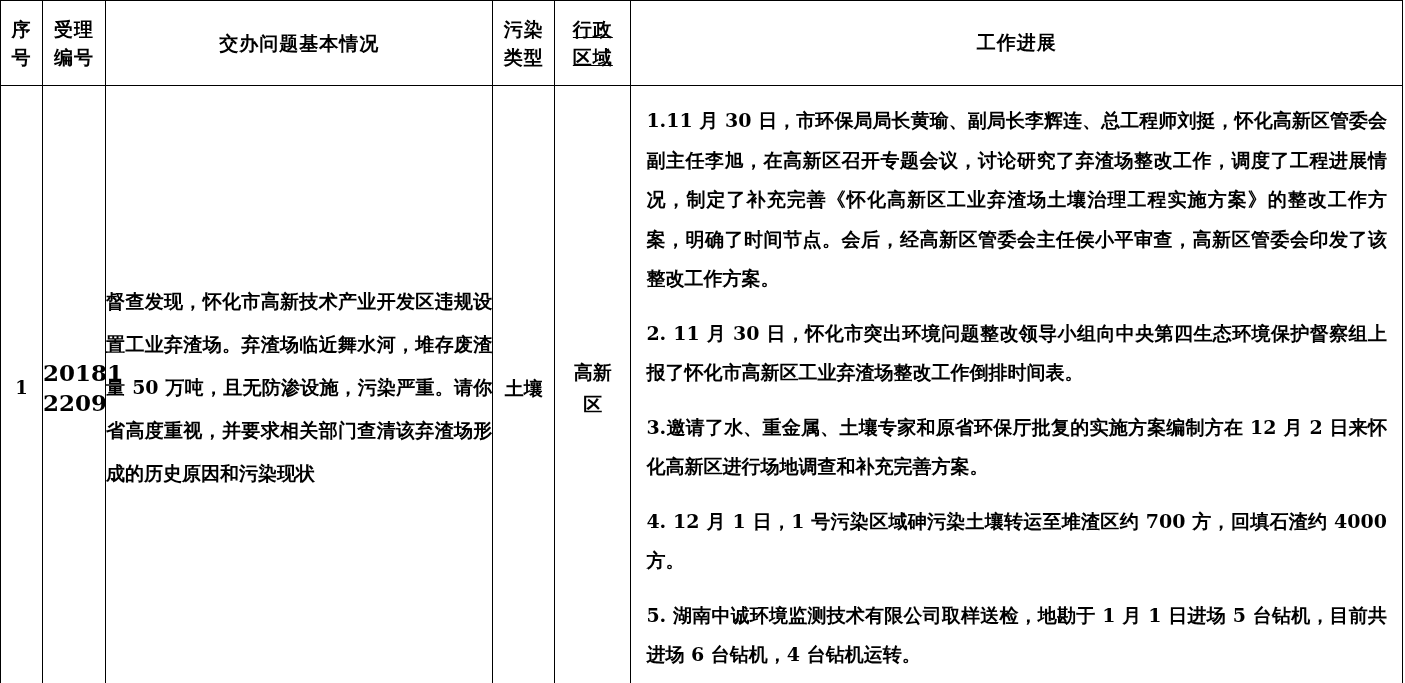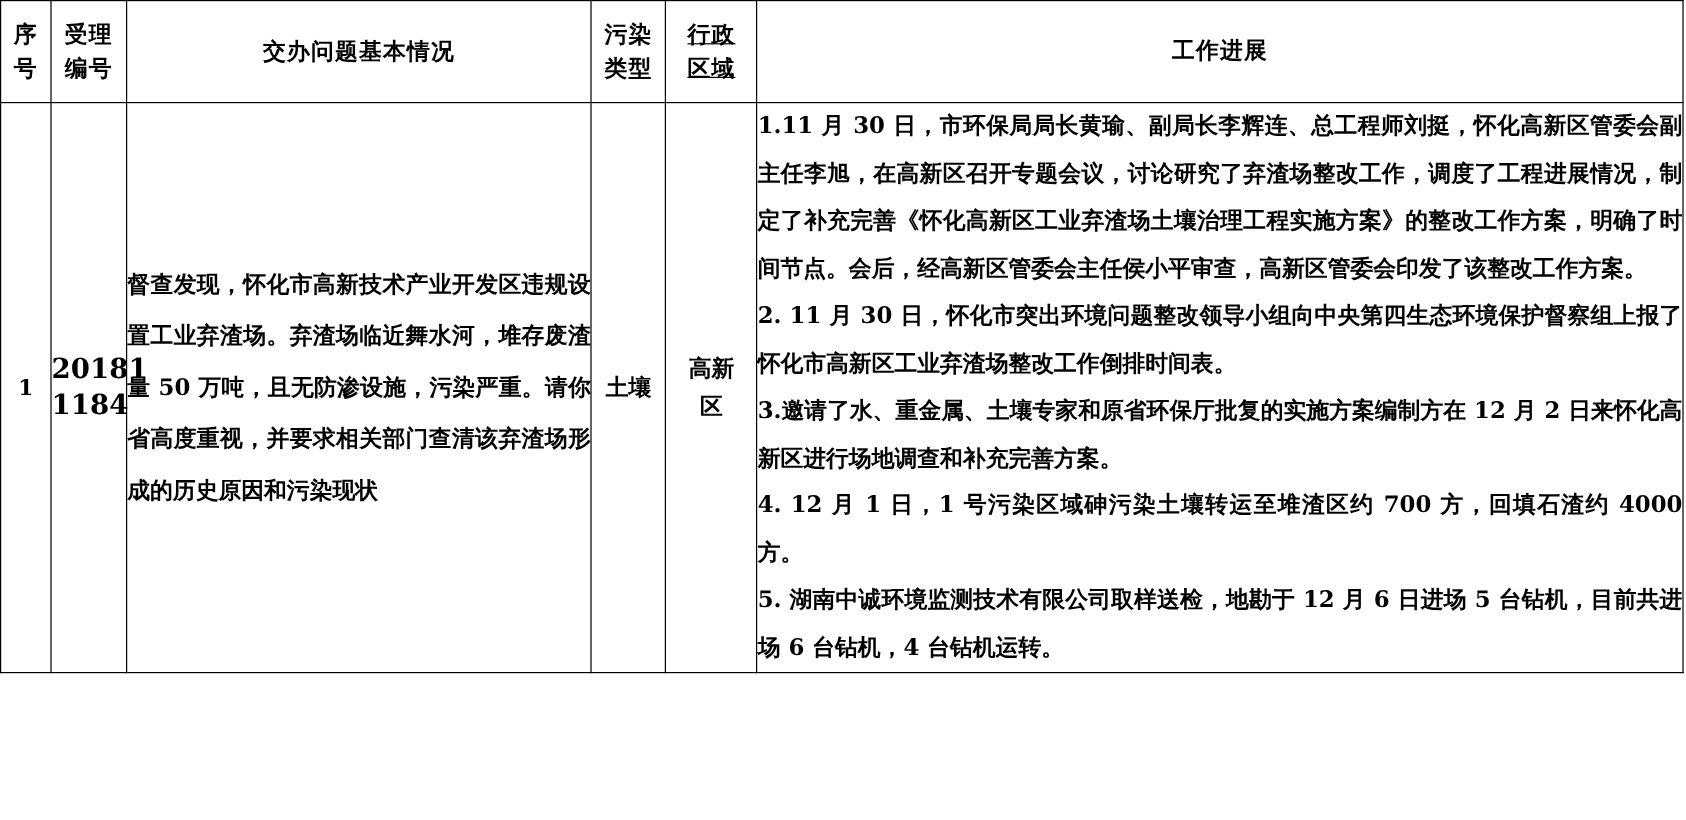--- a/index.html
+++ b/index.html
@@ -75,21 +75,21 @@
   .cell-prog {
     font-weight: bold;
     font-size: 19px;
     line-height: 39.5px;
     padding: 10px 16px 8px 12px;
     vertical-align: top;
     text-align: justify;
     text-justify: inter-ideograph;
   }
   .cell-prog p {
-    margin: 0;
+    margin: 15px;
     text-indent: 0;
   }
 </style>
 </head>
 <body>
 
 <table class="doc-table">
   <colgroup>
     <col class="col-seq">
     <col class="col-code">
@@ -118,30 +118,30 @@
         <div class="hdr-narrow">区域</div>
       </th>
       <th class="hdr col-prog">工作进展</th>
     </tr>
   </thead>
   <tbody>
     <tr>
       <td class="cell-seq">1</td>
       <td class="cell-code">
         <div>20181</div>
-        <div>1184</div>
+        <div>2209</div>
       </td>
       <td class="cell-desc">督查发现，怀化市高新技术产业开发区违规设置工业弃渣场。弃渣场临近舞水河，堆存废渣量 50 万吨，且无防渗设施，污染严重。请你省高度重视，并要求相关部门查清该弃渣场形成的历史原因和污染现状</td>
       <td class="cell-type">土壤</td>
       <td class="cell-area">
         <div>高新</div>
         <div>区</div>
       </td>
       <td class="cell-prog">
         <p>1.11 月 30 日，市环保局局长黄瑜、副局长李辉连、总工程师刘挺，怀化高新区管委会副主任李旭，在高新区召开专题会议，讨论研究了弃渣场整改工作，调度了工程进展情况，制定了补充完善《怀化高新区工业弃渣场土壤治理工程实施方案》的整改工作方案，明确了时间节点。会后，经高新区管委会主任侯小平审查，高新区管委会印发了该整改工作方案。</p>
         <p>2. 11 月 30 日，怀化市突出环境问题整改领导小组向中央第四生态环境保护督察组上报了怀化市高新区工业弃渣场整改工作倒排时间表。</p>
         <p>3.邀请了水、重金属、土壤专家和原省环保厅批复的实施方案编制方在 12 月 2 日来怀化高新区进行场地调查和补充完善方案。</p>
         <p>4. 12 月 1 日，1 号污染区域砷污染土壤转运至堆渣区约 700 方，回填石渣约 4000 方。</p>
-        <p>5. 湖南中诚环境监测技术有限公司取样送检，地勘于 12 月 6 日进场 5 台钻机，目前共进场 6 台钻机，4 台钻机运转。</p>
+        <p>5. 湖南中诚环境监测技术有限公司取样送检，地勘于 1 月 1 日进场 5 台钻机，目前共进场 6 台钻机，4 台钻机运转。</p>
       </td>
     </tr>
   </tbody>
 </table>
 
 </body></html>

